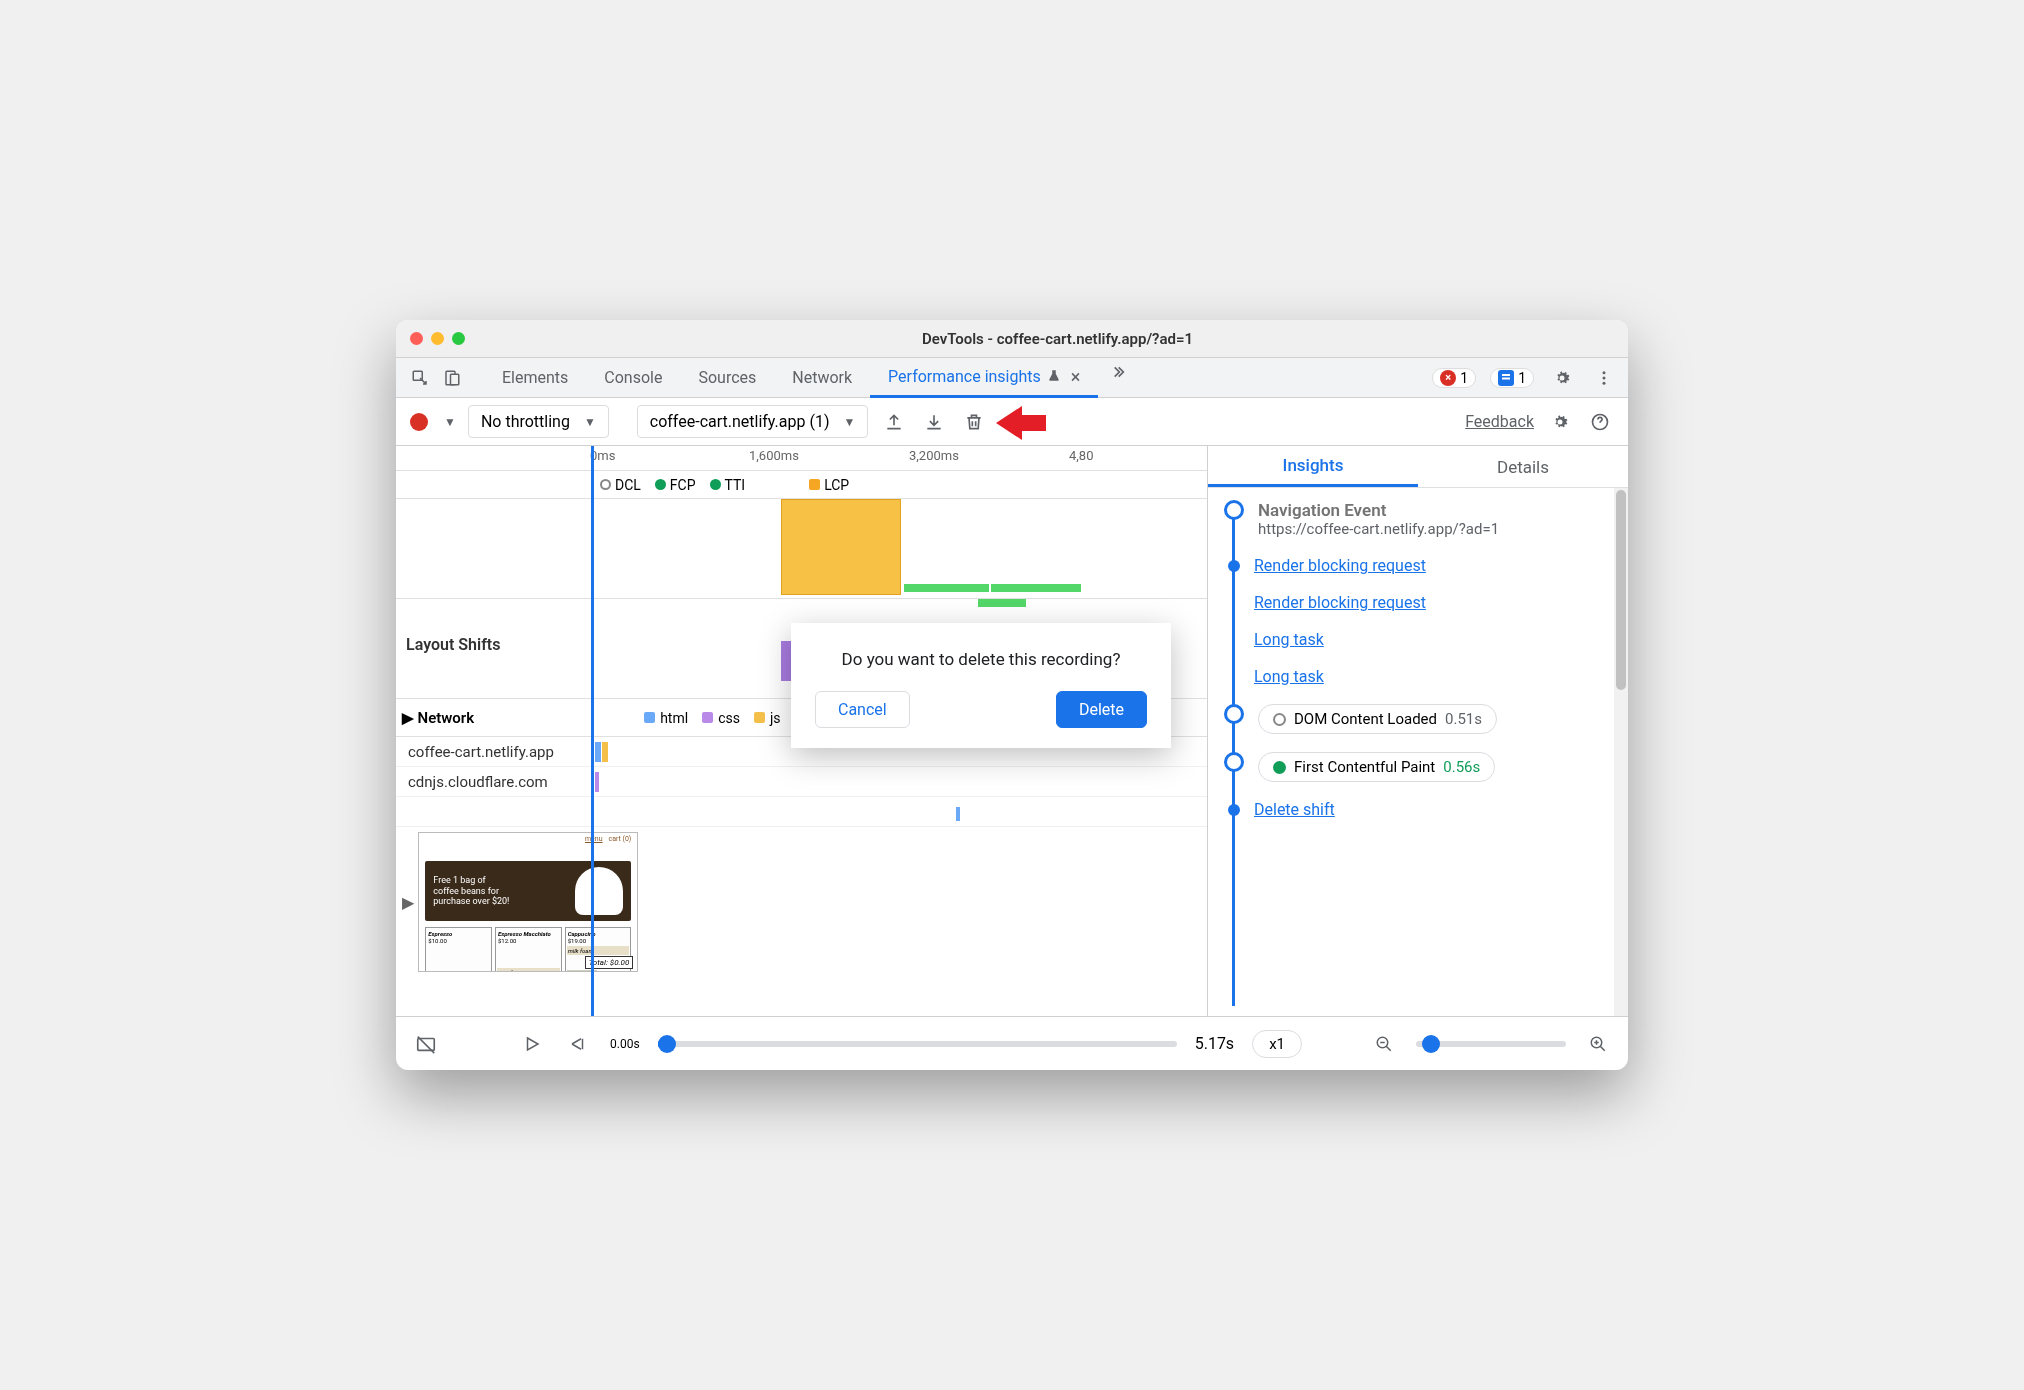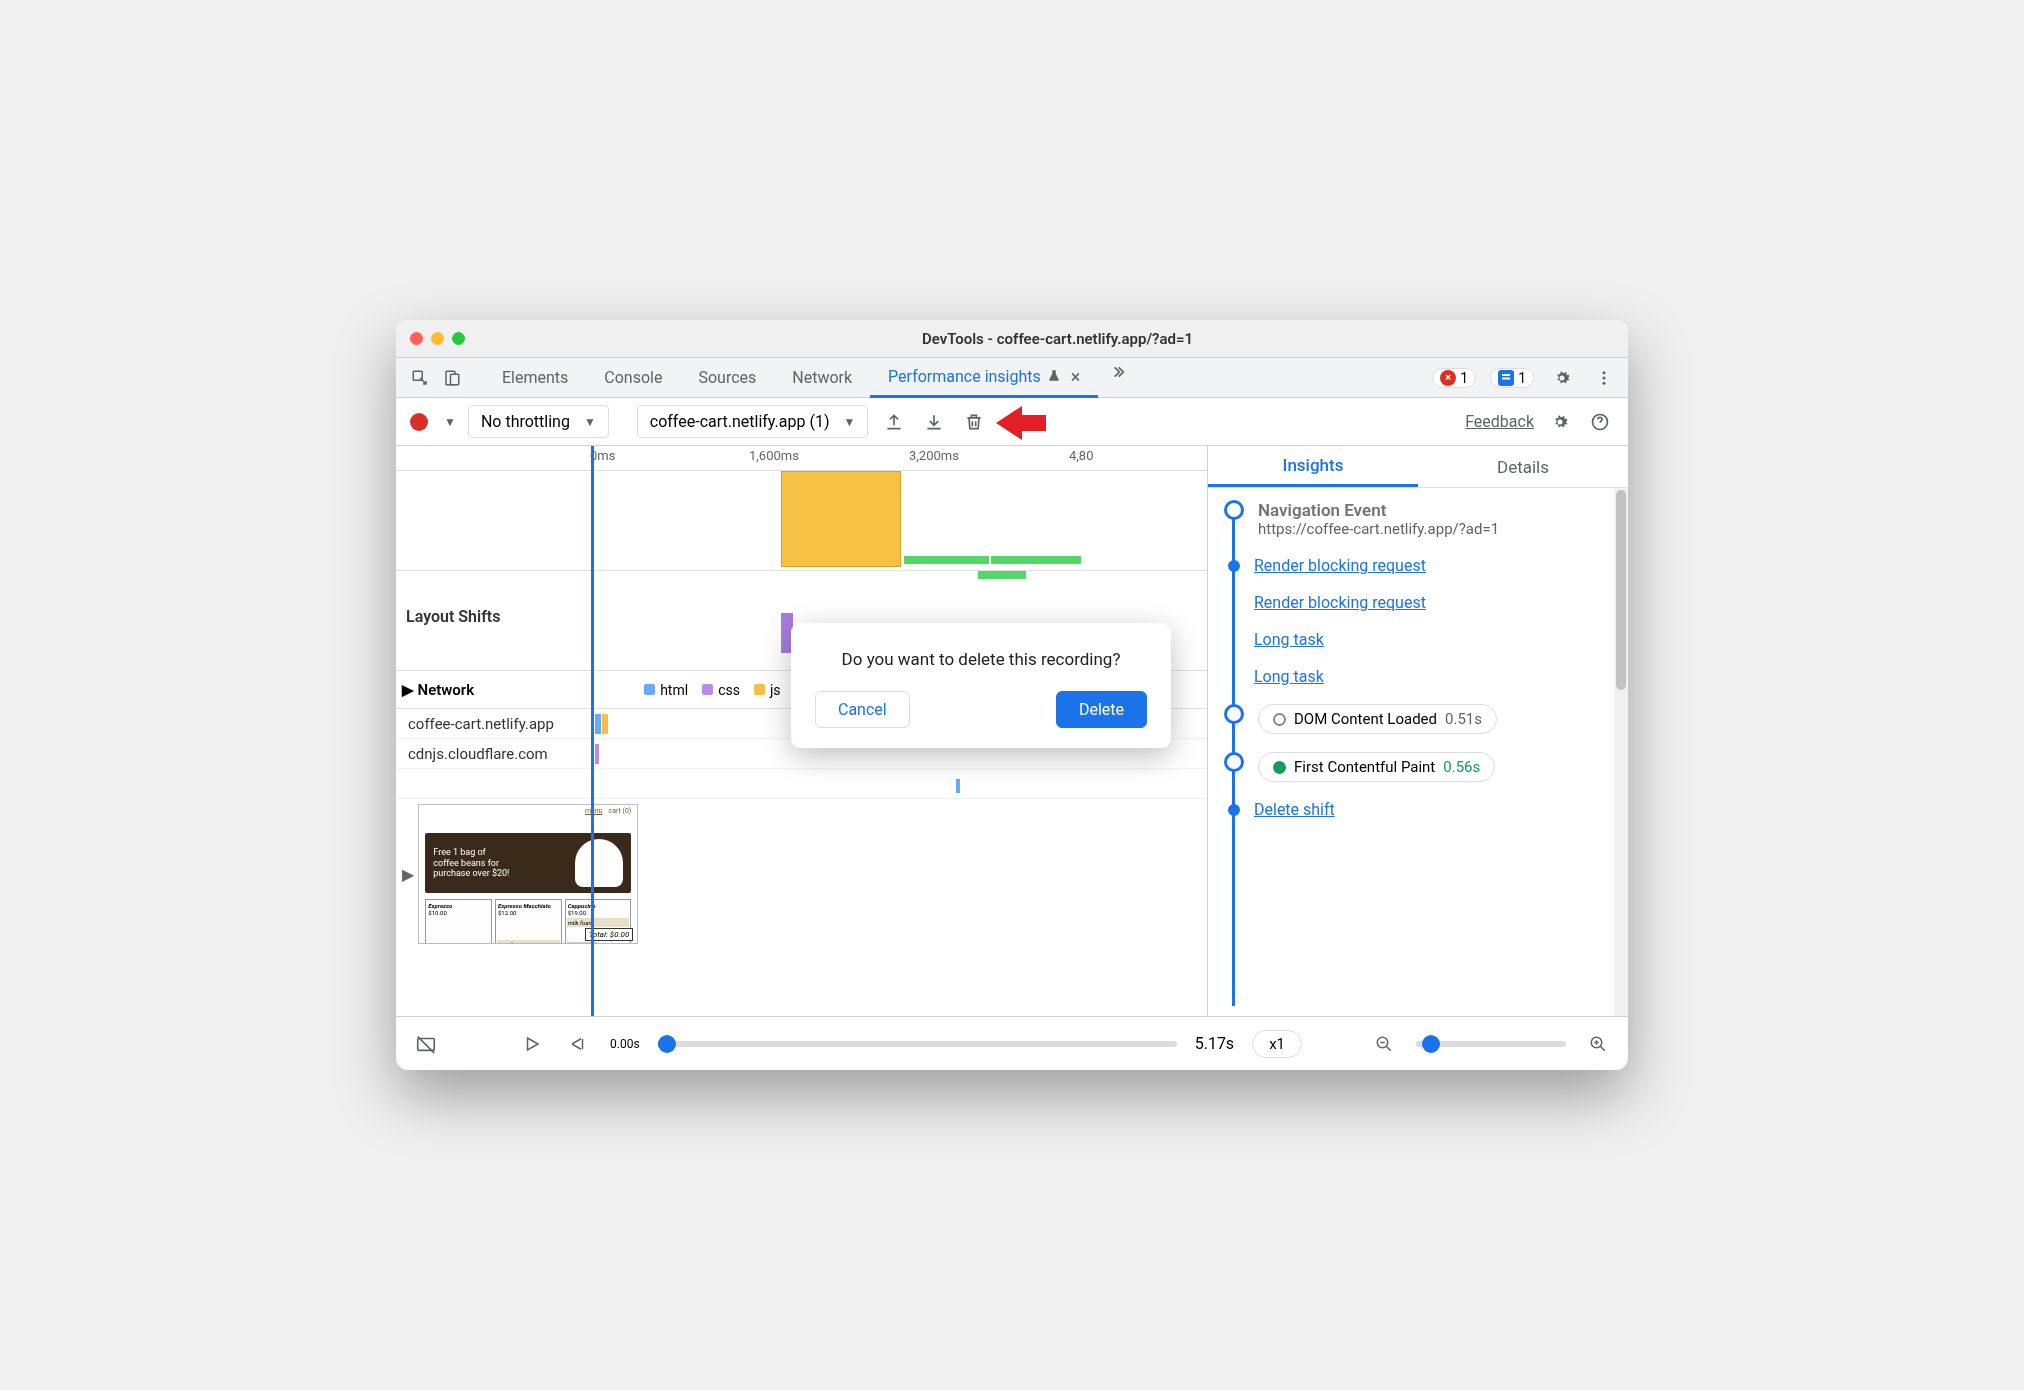--- a/index.html
+++ b/index.html
@@ -77,21 +77,21 @@
 .pill-time.green { color: #0f9d58; }
 .scrollbar-vert { position: absolute; right: 0; top: 42px; bottom: 0; width: 14px; background: #f1f1f1; }
 .scrollbar-thumb { width: 10px; background: #c1c1c1; border-radius: 5px; margin: 2px auto; height: 200px; }
 .bottom-bar { height: 54px; border-top: 1px solid #d0d0d0; display: flex; align-items: center; padding: 0 16px; gap: 18px; }
 .time-slider { flex: 1; height: 6px; background: #dadce0; border-radius: 3px; position: relative; }
 .slider-left-part { position: absolute; left: 0; width: 3px; height: 6px; background: #1a73e8; border-radius: 3px; }
 .slider-handle { position: absolute; left: 0; top: -6px; width: 18px; height: 18px; background: #1a73e8; border-radius: 50%; }
 .speed-pill { border: 1px solid #dadce0; border-radius: 16px; padding: 4px 16px; font-size: 15px; }
 .zoom-slider { width: 150px; height: 6px; background: #dadce0; border-radius: 3px; position: relative; }
 .zoom-handle { position: absolute; left: 6px; top: -6px; width: 18px; height: 18px; background: #1a73e8; border-radius: 50%; }
-.dialog { position: absolute; left: 395px; top: 303px; width: 380px; background: #fff; border-radius: 9px; box-shadow: 0 8px 30px rgba(0,0,0,0.25); padding: 26px 24px 20px; z-index: 100; }
+.dialog { position: absolute; left: 395px; top: 303px; width: 380px; background: #fff; border-radius: 0; box-shadow: 0 8px 30px rgba(0,0,0,0.25); padding: 26px 24px 20px; z-index: 100; }
 .dialog-text { font-size: 17px; color: #202124; text-align: center; margin-bottom: 22px; }
 .dialog-buttons { display: flex; justify-content: space-between; gap: 12px; }
 .dlg-btn { padding: 8px 22px; border-radius: 6px; font-size: 16px; cursor: pointer; border: 1px solid #dadce0; }
 .dlg-btn.cancel { background: #fff; color: #1a73e8; }
 .dlg-btn.delete { background: #1a73e8; color: #fff; border-color: #1a73e8; }
 .blue-vline { position: absolute; left: 195px; top: 0; bottom: 0; width: 3px; background: #1a73e8; z-index: 5; }
 .arrow-svg { transform: translate(-6px, 0); }
 </style>
 </head>
 <body>
@@ -222,20 +222,38 @@
 
   <div class="main-area">
     <div class="left-pane">
       <div class="blue-vline"></div>
       <div class="timeline-header">
         <span class="time-mark" style="left:194px">0ms</span>
         <span class="time-mark" style="left:353px">1,600ms</span>
         <span class="time-mark" style="left:513px">3,200ms</span>
         <span class="time-mark" style="left:673px">4,80</span>
       </div>
+      <div class="markers-row">
+        <div class="marker">
+            <span class="marker-dot hollow"></span>
+            <span>DCL</span>
+          </div>
+        <div class="marker">
+            <span class="marker-dot green"></span>
+            <span>FCP</span>
+          </div>
+        <div class="marker">
+            <span class="marker-dot green"></span>
+            <span>TTI</span>
+          </div>
+        <div class="marker" style="margin-left:50px;">
+            <span class="marker-sq orange"></span>
+            <span>LCP</span>
+          </div>
+      </div>
       <div class="flame-area">
         <div class="flame-block" style="left:385px;top:0;width:120px;height:96px;background:#f6c145;border:1px solid #e0a020;"></div>
         <div class="flame-block" style="left:508px;top:85px;width:85px;height:8px;background:#53d769;"></div>
         <div class="flame-block" style="left:595px;top:85px;width:90px;height:8px;background:#53d769;"></div>
       </div>
       <div class="layout-section">
         <span class="section-label" style="top:36px;">Layout Shifts</span>
         <div class="flame-block" style="left:385px;top:42px;width:12px;height:40px;background:#a97ce0;"></div>
         <div class="flame-block" style="left:582px;top:0;width:48px;height:8px;background:#53d769;"></div>
       </div>

